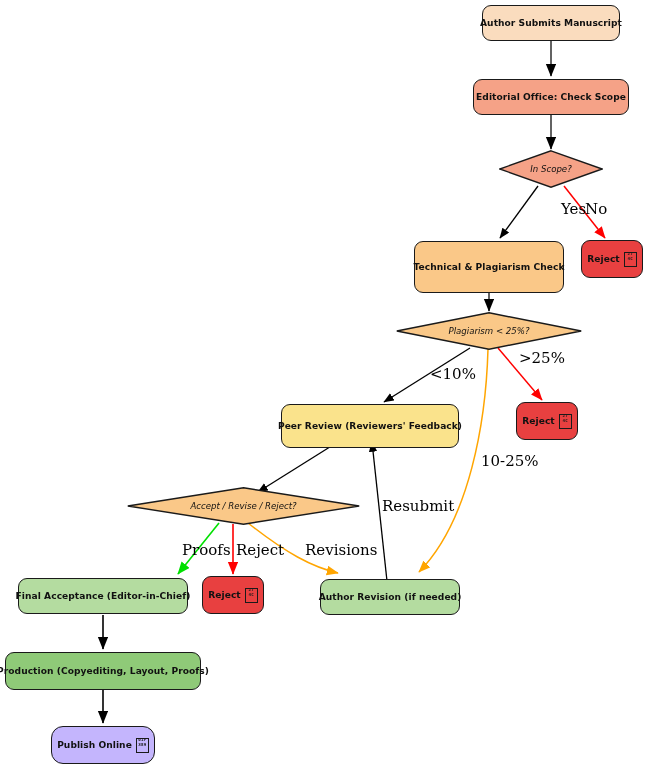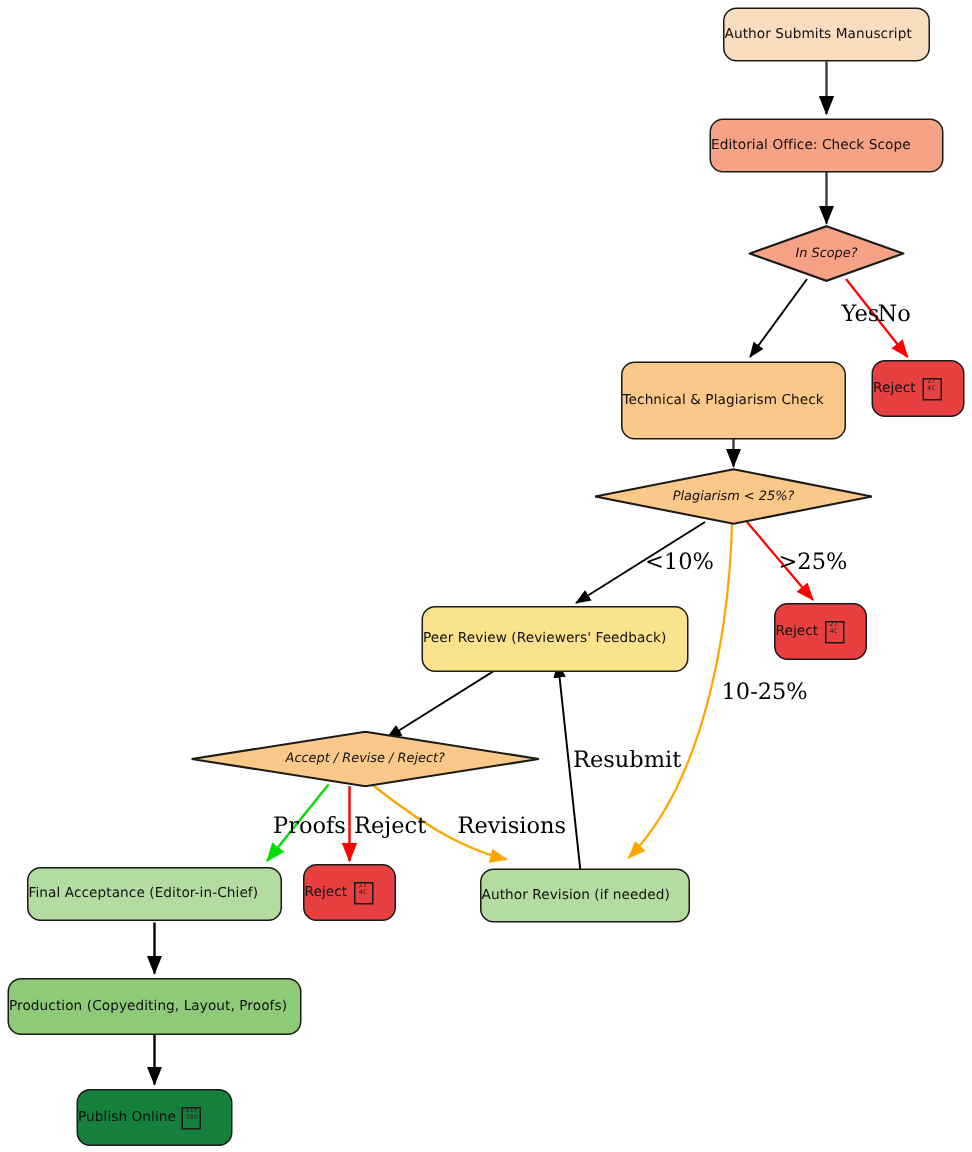--- a/index.html
+++ b/index.html
@@ -18,27 +18,29 @@
     position: absolute;
     left: 0; top: 0;
     width: 648px;
     height: 768px;
   }
   .node {
     position: absolute;
     box-sizing: border-box;
     display: flex;
     align-items: center;
+    justify-content: center;
     border: 1.4px solid #1a1a1a;
     border-radius: 9px;
     font-size: 9.1px;
     color: #111111;
     letter-spacing: 0.05px;
     white-space: nowrap;
     font-family: "DejaVu Sans", sans-serif;
+    font-weight: bold;
   }
   .node .lbl { display: inline-block; }
   .tofu {
     display: inline-block;
     border: 1.1px solid #1a1a1a;
     width: 11px;
     height: 13px;
     margin-left: 4px;
     position: relative;
     vertical-align: -2px;
@@ -205,29 +207,29 @@
 </div>
 
 <div class="node" style="left:18px; top:578px; width:170px; height:36px; background:#b4dca0;">
   <span class="lbl">Final Acceptance (Editor-in-Chief)</span>
 </div>
 
 <div class="node" style="left:5px; top:652px; width:196px; height:38px; background:#8fca78;">
   <span class="lbl">Production (Copyediting, Layout, Proofs)</span>
 </div>
 
-<div class="node" style="left:51px; top:726px; width:104px; height:38px; background:#15803d;">
+<div class="node" style="left:51px; top:726px; width:104px; height:38px; background:#c4b5fd;border-radius:12px;">
   <span class="lbl">Publish Online</span>
   <span class="tofu">
     <i class="t">01F</i>
     <i class="b">389</i>
   </span>
 </div>
 
 <div class="elabel" style="left:521px; top:200px;margin-left:40px;">Yes</div>
 <div class="elabel" style="left:585px; top:200px;">No</div>
 <div class="elabel" style="left:430px; top:365px;">&lt;10%</div>
-<div class="elabel" style="left:519px; top:365px;">&gt;25%</div>
+<div class="elabel" style="left:519px; top:349px;">&gt;25%</div>
 <div class="elabel" style="left:481px; top:452px;">10-25%</div>
 <div class="elabel" style="left:382px; top:497px;">Resubmit</div>
 <div class="elabel" style="left:182px; top:541px;">Proofs</div>
 <div class="elabel" style="left:236px; top:541px;">Reject</div>
 <div class="elabel" style="left:305px; top:541px;">Revisions</div>
 
 </body></html>

